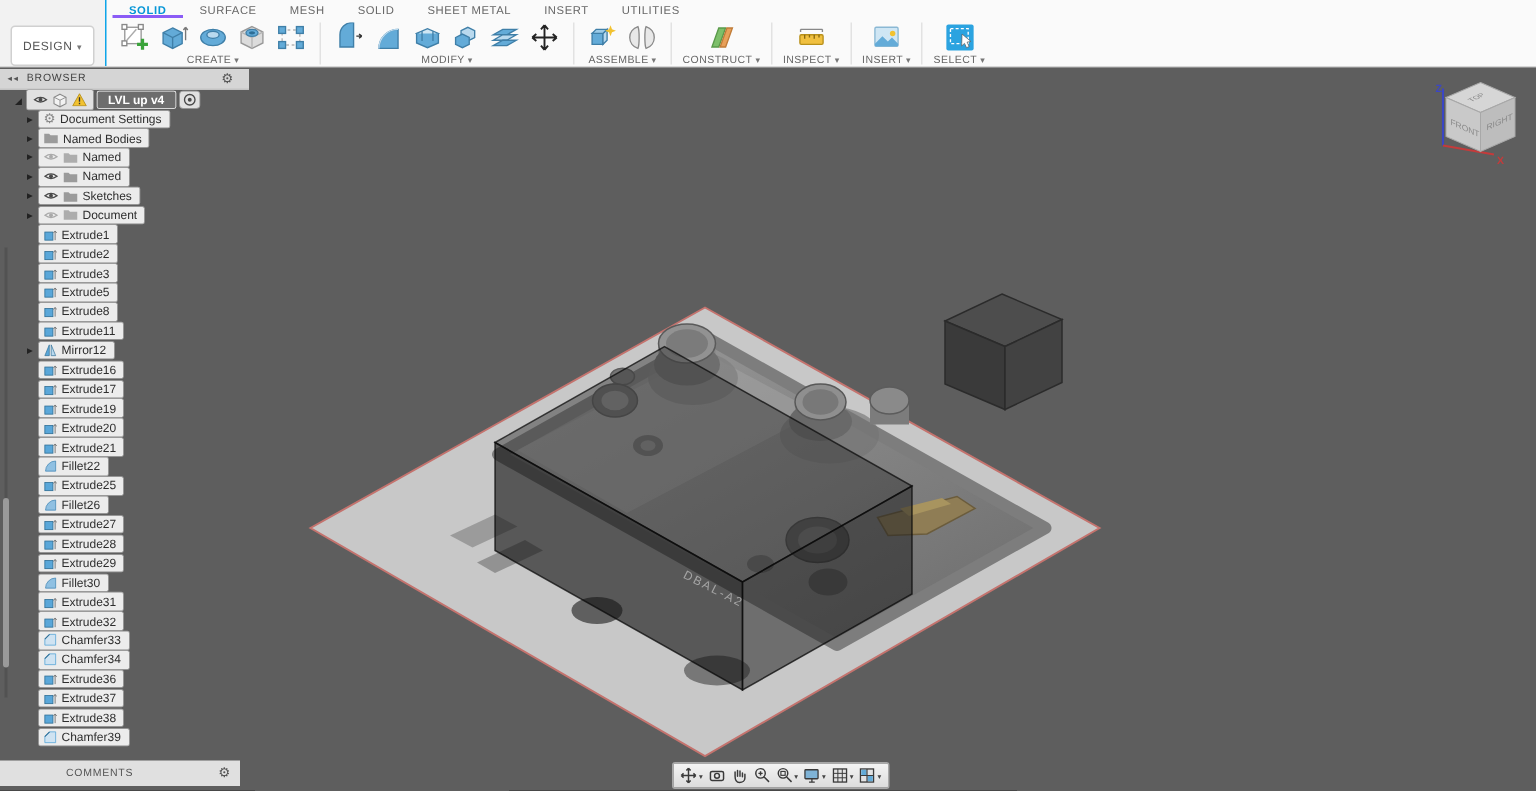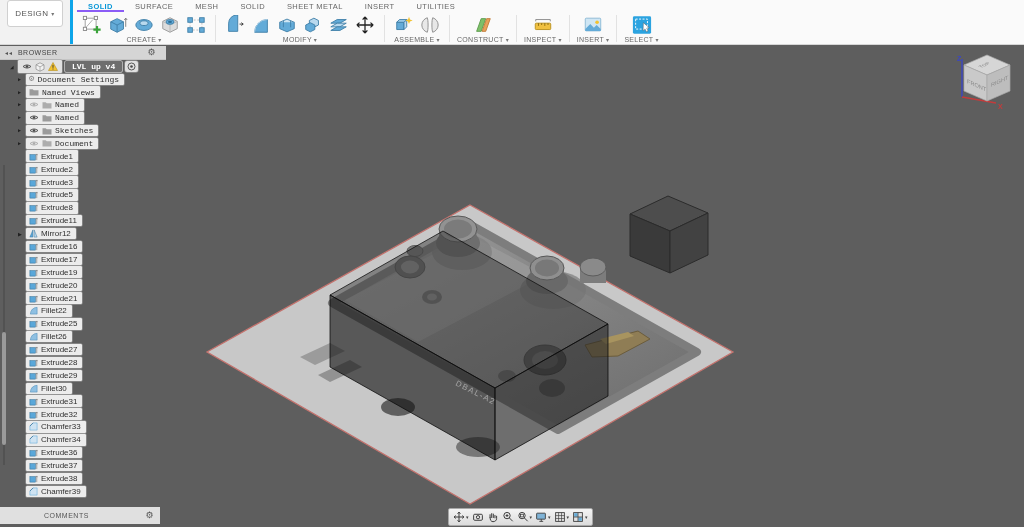--- a/index.html
+++ b/index.html
@@ -1,22 +1,22 @@
 <!DOCTYPE html>
 <html><head>
 <meta charset="utf-8">
 <style>
   html,body{margin:0;padding:0;background:#333;}
   .app{position:relative;width:1024px;height:527px;overflow:hidden;
        font-family:"Liberation Sans",sans-serif;background:#5e5e5e;-webkit-user-select:none;}
   
   .topbar{position:absolute;top:0;left:0;width:1024px;height:44px;background:#fafafa;
           border-bottom:1px solid #d6d6d6;display:flex;}
-  .design-area{width:70px;background:#f2f2f2;border-right:3px solid #0ea5e9;
-               display:flex;align-items:flex-start;justify-content:center;}
+  .design-area{width:70px;background:#f2f2f2;border-right:1px solid #0ea5e9;
+               display:flex;align-items:flex-end;justify-content:center;}
   .design-btn{background:#fff;border:1px solid #d0d0d0;border-radius:3px;font-size:8px;
               color:#555;padding:8px 7px;letter-spacing:.4px;display:flex;gap:3px;align-items:center;
               font-family:inherit;cursor:default;}
   .ribbon{flex:1;display:flex;flex-direction:column;}
   .tabs{height:12px;display:flex;padding-left:4px;}
   .tab{font-size:7.5px;color:#666;padding:2px 11px 1px;letter-spacing:.4px;}
   .tab.active{color:#0696d7;font-weight:bold;border-bottom:2px solid #8b5cf6;}
   .groups{flex:1;display:flex;align-items:stretch;}
   .rgroup{display:flex;flex-direction:column;align-items:center;justify-content:space-between;
           padding:1px 7px 2px;}
@@ -30,21 +30,21 @@
   .scene{position:absolute;top:0;left:0;}
   .viewcube{position:absolute;top:8px;left:952px;}
   
   .browser-panel{position:absolute;top:1px;left:0;width:166px;}
   .panel-header{height:13px;background:rgba(218,218,218,.96);border-bottom:1px solid #c4c4c4;
                 display:flex;align-items:center;font-size:7px;color:#444;letter-spacing:.5px;padding:0 4px;}
   .panel-header .hdr-title{margin-left:6px;flex:1;}
   .collapse-glyph{font-size:5px;color:#555;letter-spacing:-1px;}
   .hdr-gear{font-size:9px;color:#555;line-height:1;margin-right:6px;}
   .tree-row,.feat-row{display:flex;align-items:center;}
-  .tree-row{height:12.8px;padding-left:18px;font-family:Liberation Mono, monospace;}
+  .tree-row{height:12.8px;padding-left:18px;}
   .root-row{height:13px;padding-left:10px;}
   .feat-row{height:12.9px;padding-left:18px;}
   .arrow-slot{width:8px;display:inline-flex;justify-content:flex-start;}
   .tree-arrow{font-size:5px;color:#222;}
   .root-arrow{font-size:6px;color:#222;}
   .chip{background:rgba(248,248,248,.93);box-shadow:0 0 0 .5px #a8a8a8;border-radius:1px;
         display:inline-flex;align-items:center;gap:3px;padding:1px 5px 1px 3px;height:9.5px;}
   .node-label,.feat-label{font-size:8px;color:#2e2e2e;white-space:nowrap;}
   .node-gear{font-size:9px;color:#888;line-height:1;}
   .eye-off{opacity:.4;}
@@ -413,21 +413,21 @@
         </span>
       </div>
       <div class="tree-row">
         <span class="arrow-slot">
             <span class="tree-arrow">▶</span>
           </span>
         <span class="chip">
           <svg width="10" height="8" viewBox="0 0 10 8">
               <path d="M.5 1.2h3.2l1 1h4.8v5.3H.5z" fill="#9b9b9b"></path>
             </svg>
-          <span class="node-label">Named Views</span>
+          <span class="node-label">Named Bodies</span>
         </span>
       </div>
       <div class="tree-row">
         <span class="arrow-slot">
             <span class="tree-arrow">▶</span>
           </span>
         <span class="chip">
           <svg class="eye-off" width="10" height="7" viewBox="0 0 10 7">
               <path d="M1 3.5Q5 .4 9 3.5 5 6.6 1 3.5Z" fill="none" stroke="#4a4a4a" stroke-width=".9"></path>
               <circle cx="5" cy="3.5" r="1.3" fill="#4a4a4a"></circle>

